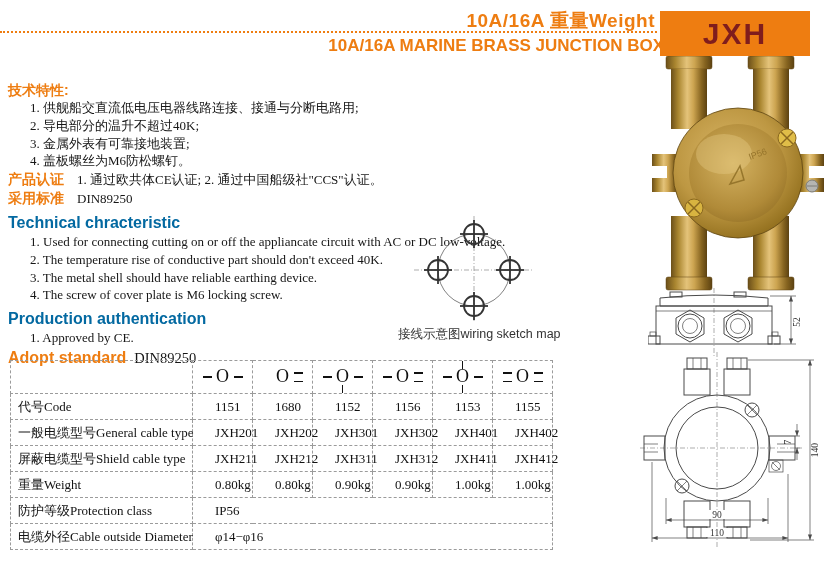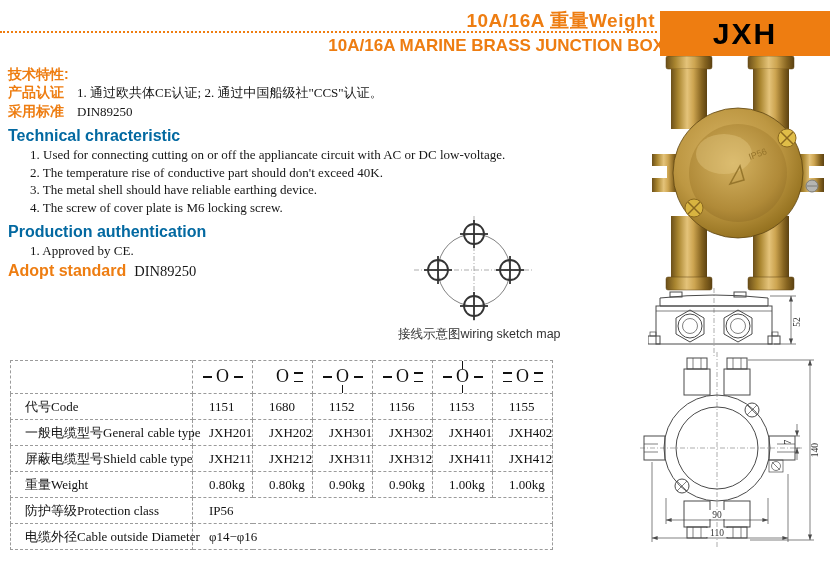--- a/index.html
+++ b/index.html
@@ -2,43 +2,43 @@
 <html><head>
 <meta charset="utf-8">
 <style>
   html,body{margin:0;padding:0;background:#fff;}
   .page{position:relative;width:830px;height:582px;background:#fff;overflow:hidden;
         font-family:"Liberation Serif","DejaVu Serif",serif;color:#161616;}
   
   .title-zh{position:absolute;right:175px;top:8px;font:bold 19px "Liberation Sans","DejaVu Sans",sans-serif;color:#ee7d11;letter-spacing:.5px;white-space:nowrap;}
   .hdr-dotted{position:absolute;left:0;top:31px;width:657px;height:0;border-top:2px dotted #ee7d11;}
   .title-en{position:absolute;right:166px;top:36px;font:bold 17px "Liberation Sans","DejaVu Sans",sans-serif;color:#ee7d11;white-space:nowrap;}
-  .brand-box{position:absolute;left:660px;top:11px;width:170px;height:45px;background:#ee7d11;
-             color:#000000;font:bold 30px "Liberation Sans","DejaVu Sans",sans-serif;text-align:center;line-height:45px;letter-spacing:2px;}
+  .brand-box{position:absolute;left:660px;top:11px;width:150px;height:45px;background:#ee7d11;
+             color:#7f1d1d;font:bold 30px "Liberation Sans","DejaVu Sans",sans-serif;text-align:center;line-height:45px;letter-spacing:2px;}
   
   .specs{position:absolute;left:8px;top:65px;width:620px;}
-  .h-zh{font:bold 14px "Liberation Sans","DejaVu Sans",sans-serif;color:#ee7d11;line-height:18px;}
+  .h-zh{font:bold 14px "Liberation Sans","DejaVu Sans",sans-serif;color:#ee7d11;line-height:18px;margin-top:16px;}
   .list-zh .line{font-size:13px;line-height:17.8px;padding-left:22px;white-space:nowrap;}
   .inline-row{line-height:18px;white-space:nowrap;}
   .lab-zh{font:bold 14px "Liberation Sans","DejaVu Sans",sans-serif;color:#ee7d11;margin-right:13px;}
   .val-13{font-size:13px;}
   .h-en{font:bold 16px "Liberation Sans","DejaVu Sans",sans-serif;color:#0369a1;line-height:21px;margin-top:4px;}
   .list-en .line{font-size:13px;line-height:17.7px;padding-left:22px;white-space:nowrap;}
   .adopt{line-height:19px;margin-top:1px;white-space:nowrap;}
   .lab-en{font:bold 16px "Liberation Sans","DejaVu Sans",sans-serif;color:#ee7d11;margin-right:8px;}
   .val-15{font-size:14.5px;}
   
   .wiring-svg{position:absolute;left:398px;top:214px;}
   .wiring-caption{position:absolute;left:398px;top:326px;font:12.5px "Liberation Sans","DejaVu Sans",sans-serif;color:#333;white-space:nowrap;}
   
   .spec-table{position:absolute;left:10px;top:360px;width:542px;border-collapse:collapse;table-layout:fixed;
               font:13px "Liberation Serif","DejaVu Serif",serif;color:#111;}
   .spec-table th,.spec-table td{border:1px dashed #9b9b9b;height:25px;padding:0;}
-  .spec-table th{font-weight:normal;text-align:left;padding-left:14px;white-space:nowrap;}
-  .spec-table td{text-align:left;padding-left:16px;white-space:nowrap;}
+  .spec-table th{font-weight:normal;text-align:left;padding-left:7px;white-space:nowrap;}
+  .spec-table td{text-align:left;padding-left:22px;white-space:nowrap;}
   .spec-table tr.hdr th,.spec-table tr.hdr td{height:30px;}
   .spec-table td.sym-cell{padding:0;}
   .sym{position:relative;width:44px;height:32px;margin:0 auto;}
   .sym-o{position:absolute;left:50%;top:50%;transform:translate(-50%,-52%);font:18px "Liberation Serif","DejaVu Serif",serif;color:#111;}
   
   .photo-svg{position:absolute;left:652px;top:56px;}
   .sideview-svg{position:absolute;left:648px;top:288px;}
   .frontview-svg{position:absolute;left:640px;top:352px;}
   .dwg{stroke:#4a4a4a;fill:none;stroke-width:1;}
   .dwg-thin{stroke:#4a4a4a;fill:none;stroke-width:.7;}
@@ -50,20 +50,26 @@
 
 <div class="page">
 
   <div class="title-zh">10A/16A 重量Weight</div>
   <div class="hdr-dotted"></div>
   <div class="title-en">10A/16A MARINE BRASS JUNCTION BOX</div>
   <div class="brand-box">JXH</div>
 
   <div class="specs">
     <div class="h-zh">技术特性:</div>
+    <div class="list-zh">
+        <div class="line">1. 供舰船交直流低电压电器线路连接、接通与分断电路用;</div>
+        <div class="line">2. 导电部分的温升不超过40K;</div>
+        <div class="line">3. 金属外表有可靠接地装置;</div>
+        <div class="line">4. 盖板螺丝为M6防松螺钉。</div>
+      </div>
     <div class="inline-row">
       <span class="lab-zh">产品认证</span><span class="val-13">1. 通过欧共体CE认证; 2. 通过中国船级社"CCS"认证。</span>
     </div>
     <div class="inline-row">
       <span class="lab-zh">采用标准</span><span class="val-13">DIN89250</span>
     </div>
     <div class="h-en">Technical chracteristic</div>
     <div class="list-en">
         <div class="line">1. Used for connecting cutting on or off the appliancate circuit with AC or DC low-voltage.</div>
         <div class="line">2. The temperature rise of conductive part should don't exceed 40K.</div>

